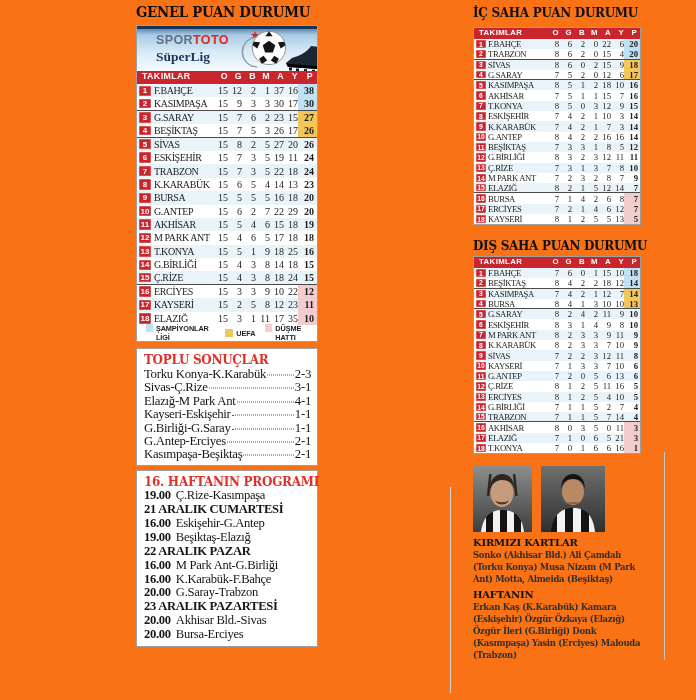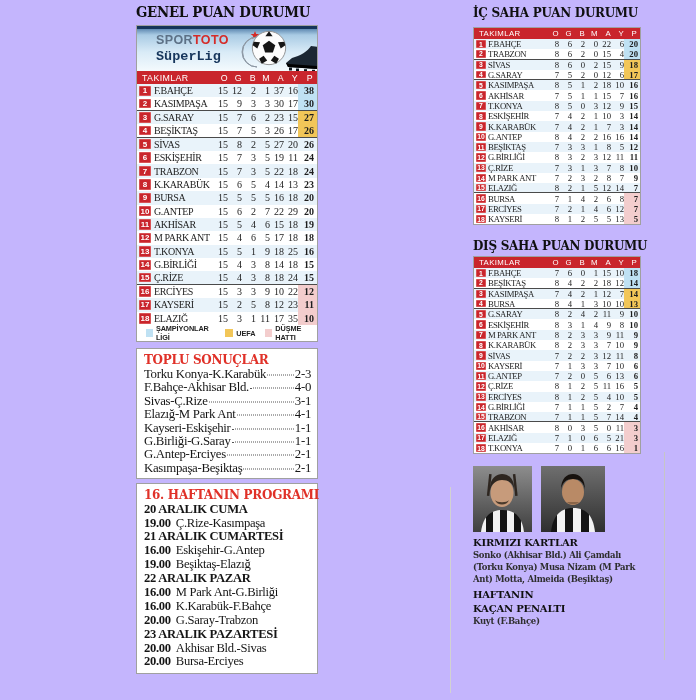--- a/index.html
+++ b/index.html
@@ -1,17 +1,17 @@
 <!DOCTYPE html>
 <html style="--red: #c9252c; --title-red: #e03128;"><head>
 <meta charset="utf-8">
 <style>
   * { box-sizing: border-box; margin: 0; padding: 0; }
   html,body { background:#fff; }
-  .page { position:relative; width:696px; height:700px; background:#c4b5fd; overflow:hidden;
+  .page { position:relative; width:696px; height:700px; background:#f97316; overflow:hidden;
           font-family:"Liberation Sans", sans-serif; color:#1d1d1d; }
 
   
   .col-left  { position:absolute; left:136px; top:0; width:182px; }
   .col-right { position:absolute; left:473px; top:0; width:168px; height:700px; }
 
   
   .sec-title { font-family:"DejaVu Serif", serif; font-weight:bold; font-size:14.5px; color:#101010;
                letter-spacing:-0.3px; white-space:nowrap; transform:scaleX(0.92); transform-origin:0 50%; }
   .sec-title.main { margin:3px 0 4px 0; height:18px; }
@@ -20,28 +20,28 @@
 
   .box { border:1px solid #a0a0a0; background:#fff; }
 
   
   .logo-banner { position:relative; height:45px; overflow:hidden;
      background:linear-gradient(180deg,#3c6a99 0%,#a9cbe4 20%,#d9ebf7 58%,#f4fafd 100%); }
   .logo-banner::before { content:''; position:absolute; top:0; left:0; right:0; height:3px; background:#16355a; }
   .logo-text { position:absolute; left:19px; top:8px; line-height:1; }
   .logo-line1 { font-weight:bold; font-size:12.5px; letter-spacing:0.4px; }
   .logo-spor { color:#5d7186; } .logo-toto { color:#d52b28; }
-  .logo-league { font-family:Liberation Mono, monospace; font-weight:bold; font-size:13.5px; color:#17365c; margin-top:3px; }
+  .logo-league { font-family:Liberation Serif, serif; font-weight:bold; font-size:13.5px; color:#17365c; margin-top:3px; }
   .logo-crescent { position:absolute; left:97px; top:3px; }
   .logo-ball { position:absolute; right:30px; top:4px; }
   .logo-boot { position:absolute; right:-2px; bottom:-1px; }
 
   
-  .thead { display:flex; align-items:center; background:var(--red); color:#fff; height:13px;
-           font-weight:normal; font-size:8.8px; letter-spacing:0.4px; }
+  .thead { display:flex; align-items:flex-start; background:var(--red); color:#fff; height:13px;
+           font-weight:bold; font-size:8.8px; letter-spacing:0.4px; }
   .thead .team-h { flex:1; padding-left:5px; }
   .thead .num { width:14px; text-align:right; }
   .thead .ph  { width:19px; text-align:right; padding-right:4px; }
 
   .row { display:flex; align-items:stretch; height:13.4px; font-family:"Liberation Serif", serif;
          font-size:10px; color:#1d1d1d; }
   .tbody .row:nth-child(odd) { background:#e9f3fa; }
   .row.sep { border-bottom:1.5px solid #4a4a4a; }
   .badge { width:12px; margin:1.5px 3px 1.5px 2px; background:var(--red); color:#fff;
            font-family:"Liberation Sans", sans-serif; font-weight:bold; font-size:8px;
@@ -54,21 +54,21 @@
   
   .compact .thead { height:11px; font-size:7.8px; }
   .compact .thead .num { width:13px; } .compact .thead .ph { width:16px; padding-right:3px; }
   .compact .row { height:10.3px; font-size:8.7px; }
   .compact .badge { width:10px; margin:1px 2px; font-size:6.8px; }
   .compact .num { width:13px; }
   .compact .pts { width:16px; padding-right:2px; }
 
   
   .legend { display:flex; align-items:center; height:16px; padding-left:9px; gap:10px; }
-  .legend-item { display:flex; align-items:center; }
+  .legend-item { display:flex; }
   .legend .sw { width:8px; height:8px; margin-right:3px; }
   .legend .lab { font-weight:bold; font-size:7.3px; letter-spacing:-0.1px; color:#222; }
 
   
   .results-box { margin-top:6px; padding:3px 6px 4px 7px; }
   .result-line { display:flex; align-items:baseline; height:13.4px; font-family:"Liberation Serif", serif;
                  font-size:12.8px; letter-spacing:-0.3px; color:#161616; }
   .leader { flex:1; border-bottom:1.4px dotted #555; margin:0 1px; transform:translateY(-2.5px); min-width:8px; }
 
   
@@ -362,25 +362,20 @@
 
     <div class="box results-box">
       <div class="sec-title red">TOPLU SONUÇLAR</div>
       <div id="results-list">
           <div class="result-line">
             <span class="match">Torku Konya-K.Karabük</span>
             <span class="leader"></span>
             <span class="score">2-3</span>
           </div>
           <div class="result-line">
-            <span class="match">F.Bahçe-Akhisar Bld.</span>
-            <span class="leader"></span>
-            <span class="score">4-0</span>
-          </div>
-          <div class="result-line">
             <span class="match">Sivas-Ç.Rize</span>
             <span class="leader"></span>
             <span class="score">3-1</span>
           </div>
           <div class="result-line">
             <span class="match">Elazığ-M Park Ant</span>
             <span class="leader"></span>
             <span class="score">4-1</span>
           </div>
           <div class="result-line">
@@ -402,21 +397,20 @@
             <span class="match">Kasımpaşa-Beşiktaş</span>
             <span class="leader"></span>
             <span class="score">2-1</span>
           </div>
         </div>
     </div>
 
     <div class="box program-box">
       <div class="sec-title red">16. HAFTANIN PROGRAMI</div>
       <div id="program-list">
-          <div class="prog-line day">20 ARALIK CUMA</div>
           <div class="prog-line">
             <span class="prog-time">19.00</span>
             <span class="prog-name">Ç.Rize-Kasımpaşa</span>
           </div>
           <div class="prog-line day">21 ARALIK CUMARTESİ</div>
           <div class="prog-line">
             <span class="prog-time">16.00</span>
             <span class="prog-name">Eskişehir-G.Antep</span>
           </div>
           <div class="prog-line">
@@ -930,23 +924,20 @@
       </svg>
     </div>
 
     <div class="notes" id="notes">
         <div class="note">
           <div class="note-title">KIRMIZI KARTLAR</div>
           <div class="note-text">Sonko (Akhisar Bld.) Ali Çamdalı (Torku Konya) Musa Nizam (M Park Ant) Motta, Almeida (Beşiktaş)</div>
         </div>
         <div class="note">
           <div class="note-title">HAFTANIN</div>
-        </div>
-        <div class="note">
-          <div class="note-title">KAÇAN PENALTI</div>
-          <div class="note-text">Kuyt (F.Bahçe)</div>
+          <div class="note-text">Erkan Kaş (K.Karabük) Kamara (Eskişehir) Özgür Özkaya (Elazığ) Özgür İleri (G.Birliği) Donk (Kasımpaşa) Yasin (Erciyes) Malouda (Trabzon)</div>
         </div>
       </div>
   </div>
 
   <div class="vrule"></div>
   <div class="vrule2"></div>
 </div>
 
 </body></html>

